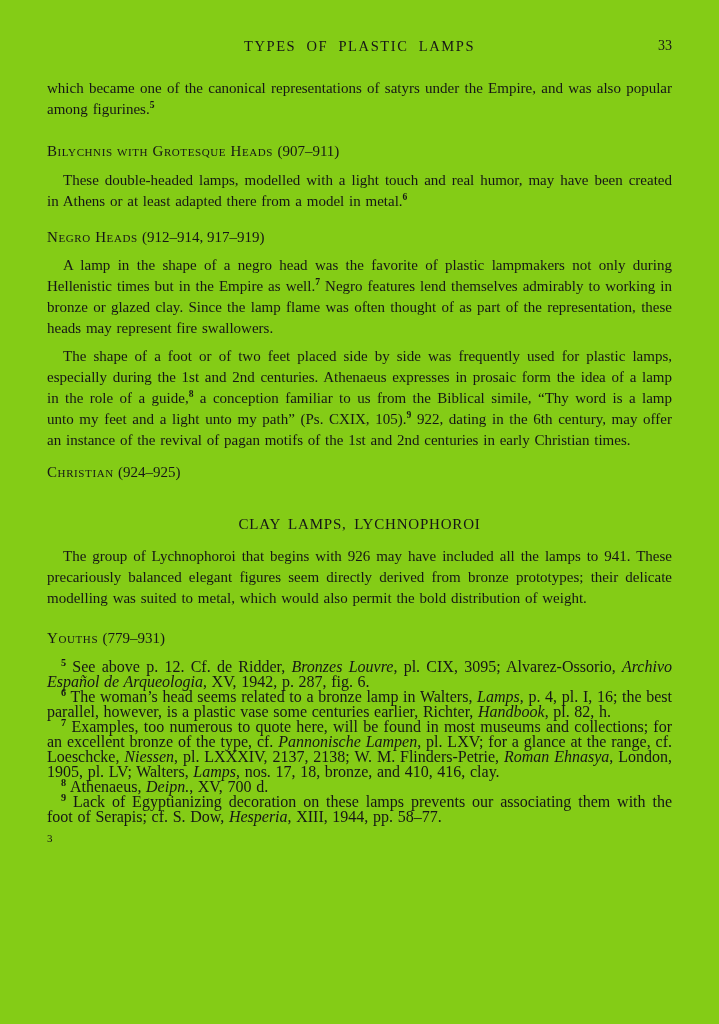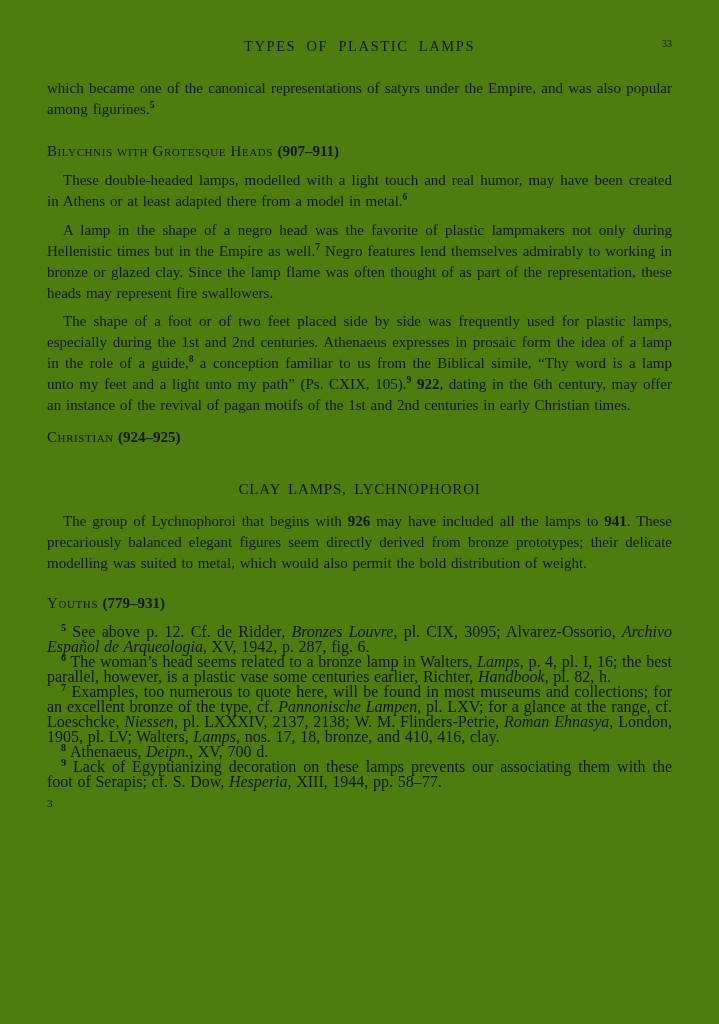--- a/index.html
+++ b/index.html
@@ -5,21 +5,21 @@
   html, body {
     margin: 0;
     padding: 0;
     background: #e8e8e6;
   }
   .page {
     position: relative;
     width: 719px;
     height: 1024px;
     margin: 0 auto;
-    background: #4d7c0f;
+    background: #84cc16;
     color: #161616;
     font-family: "Liberation Serif", "DejaVu Serif", serif;
     overflow: hidden;
     box-sizing: border-box;
     padding: 38px 47px 0 47px;
   }
   .running-head {
     position: relative;
     height: 18px;
     text-align: center;
@@ -27,21 +27,21 @@
     letter-spacing: 1.6px;
     word-spacing: 5px;
     font-weight: 500;
   }
   .head-page-num {
     position: absolute;
     right: 0;
     top: 0;
     letter-spacing: 0;
     word-spacing: 0;
-    font-size: 10px;
+    font-size: 14px;
   }
   .body-para {
     margin: 0;
     font-size: 15px;
     line-height: 21px;
     text-align: justify;
     word-spacing: 0.07em;
     text-indent: 16px;
   }
   .no-indent { text-indent: 0; }
@@ -69,21 +69,21 @@
     margin: 0;
     text-align: justify;
     text-indent: 14px;
     word-spacing: 0.04em;
   }
   .signature-mark {
     font-size: 11px;
     line-height: 14px;
   }
   .run-i { font-style: italic; }
-  .run-b { font-weight: bold; }
+  .run-b { font-weight: normal; }
   .run-sc {
     font-variant: small-caps;
     letter-spacing: 0.6px;
   }
   sup {
     font-size: 0.64em;
     font-weight: 600;
     vertical-align: super;
     line-height: 0;
   }
@@ -96,20 +96,21 @@
   <div class="running-head">
     <span class="head-title">TYPES OF PLASTIC LAMPS</span>
     <span class="head-page-num">33</span>
   </div>
 
   <p class="body-para no-indent" style="margin-top:22px"><span>which became one of the canonical representations of satyrs under the Empire, and was also popular among figurines.</span><sup>5</sup></p>
 
   <h3 class="section-heading" style="margin-top:22px"><span class="run-sc">Bilychnis with Grotesque Heads </span><span class="run-b">(907–911)</span></h3>
   <p class="body-para" style="margin-top:9px"><span>These double-headed lamps, modelled with a light touch and real humor, may have been created in Athens or at least adapted there from a model in metal.</span><sup>6</sup></p>
 
+  <h3 class="section-heading" style="margin-top:16px"><span class="run-sc">Negro Heads </span><span class="run-b">(912–914, 917–919)</span></h3>
   <p class="body-para" style="margin-top:8px"><span>A lamp in the shape of a negro head was the favorite of plastic lampmakers not only during Hellenistic times but in the Empire as well.</span><sup>7</sup><span> Negro features lend themselves admirably to working in bronze or glazed clay. Since the lamp flame was often thought of as part of the representation, these heads may represent fire swallowers.</span></p>
 
   <p class="body-para" style="margin-top:7px"><span>The shape of a foot or of two feet placed side by side was frequently used for plastic lamps, especially during the 1st and 2nd centuries. Athenaeus expresses in prosaic form the idea of a lamp in the role of a guide,</span><sup>8</sup><span> a conception familiar to us from the Biblical simile, “Thy word is a lamp unto my feet and a light unto my path” (Ps. CXIX, 105).</span><sup>9</sup><span> </span><span class="run-b">922</span><span>, dating in the 6th century, may offer an instance of the revival of pagan motifs of the 1st and 2nd centuries in early Christian times.</span></p>
 
   <h3 class="section-heading" style="margin-top:12px"><span class="run-sc">Christian </span><span class="run-b">(924–925)</span></h3>
 
   <h2 class="chapter-heading" style="margin-top:32px"><span>CLAY LAMPS, LYCHNOPHOROI</span></h2>
   <p class="body-para" style="margin-top:11px"><span>The group of Lychnophoroi that begins with </span><span class="run-b">926</span><span> may have included all the lamps to </span><span class="run-b">941</span><span>. These precariously balanced elegant figures seem directly derived from bronze prototypes; their delicate modelling was suited to metal, which would also permit the bold distribution of weight.</span></p>
 
   <h3 class="section-heading" style="margin-top:20px"><span class="run-sc">Youths </span><span class="run-b">(779–931)</span></h3>

